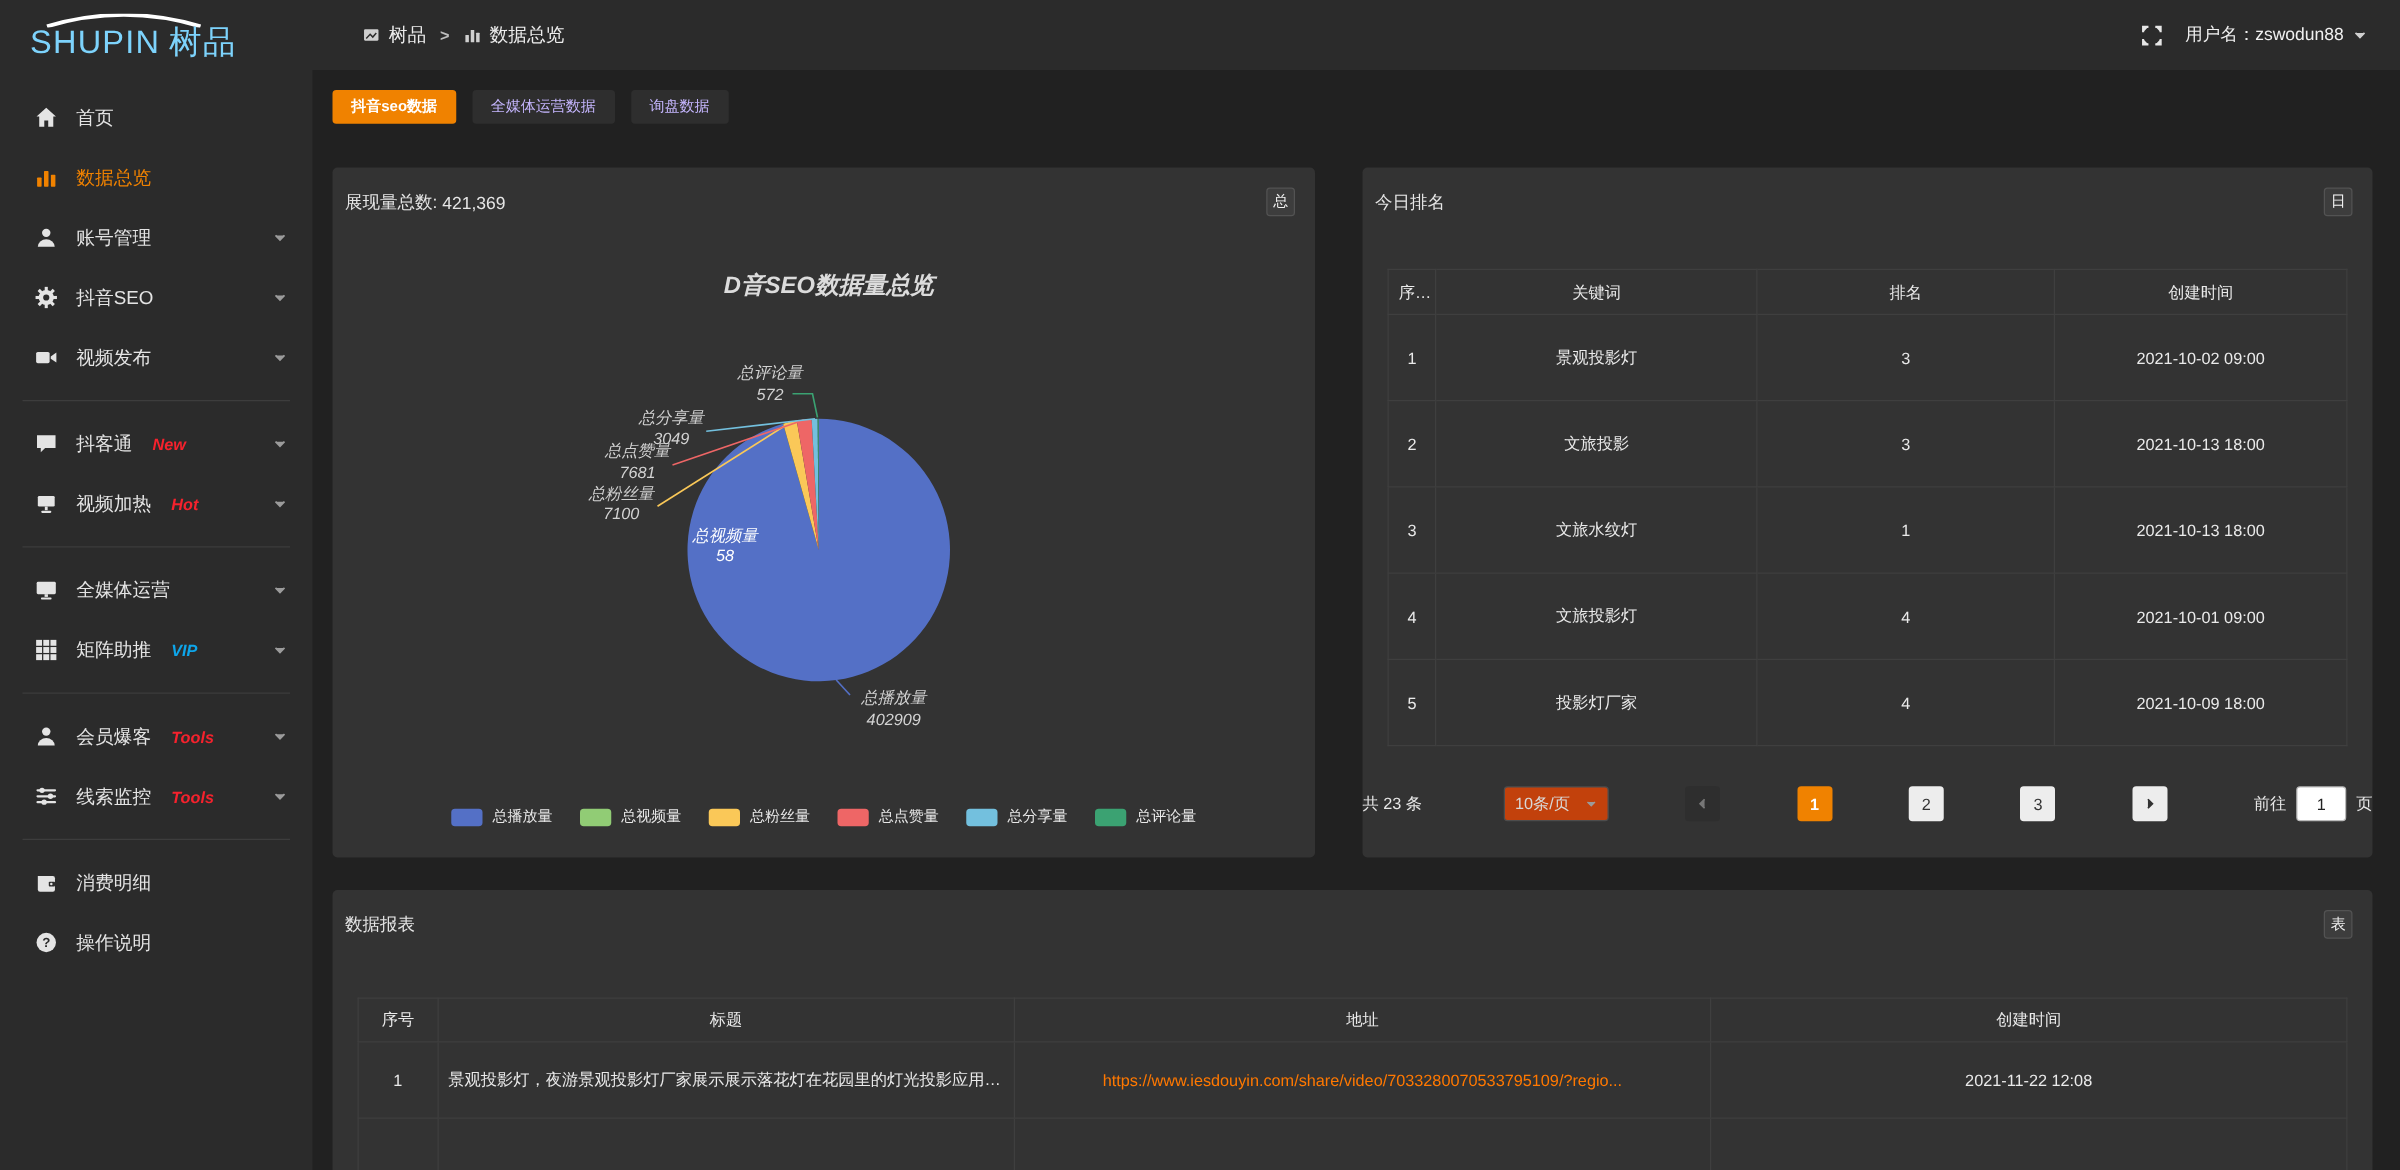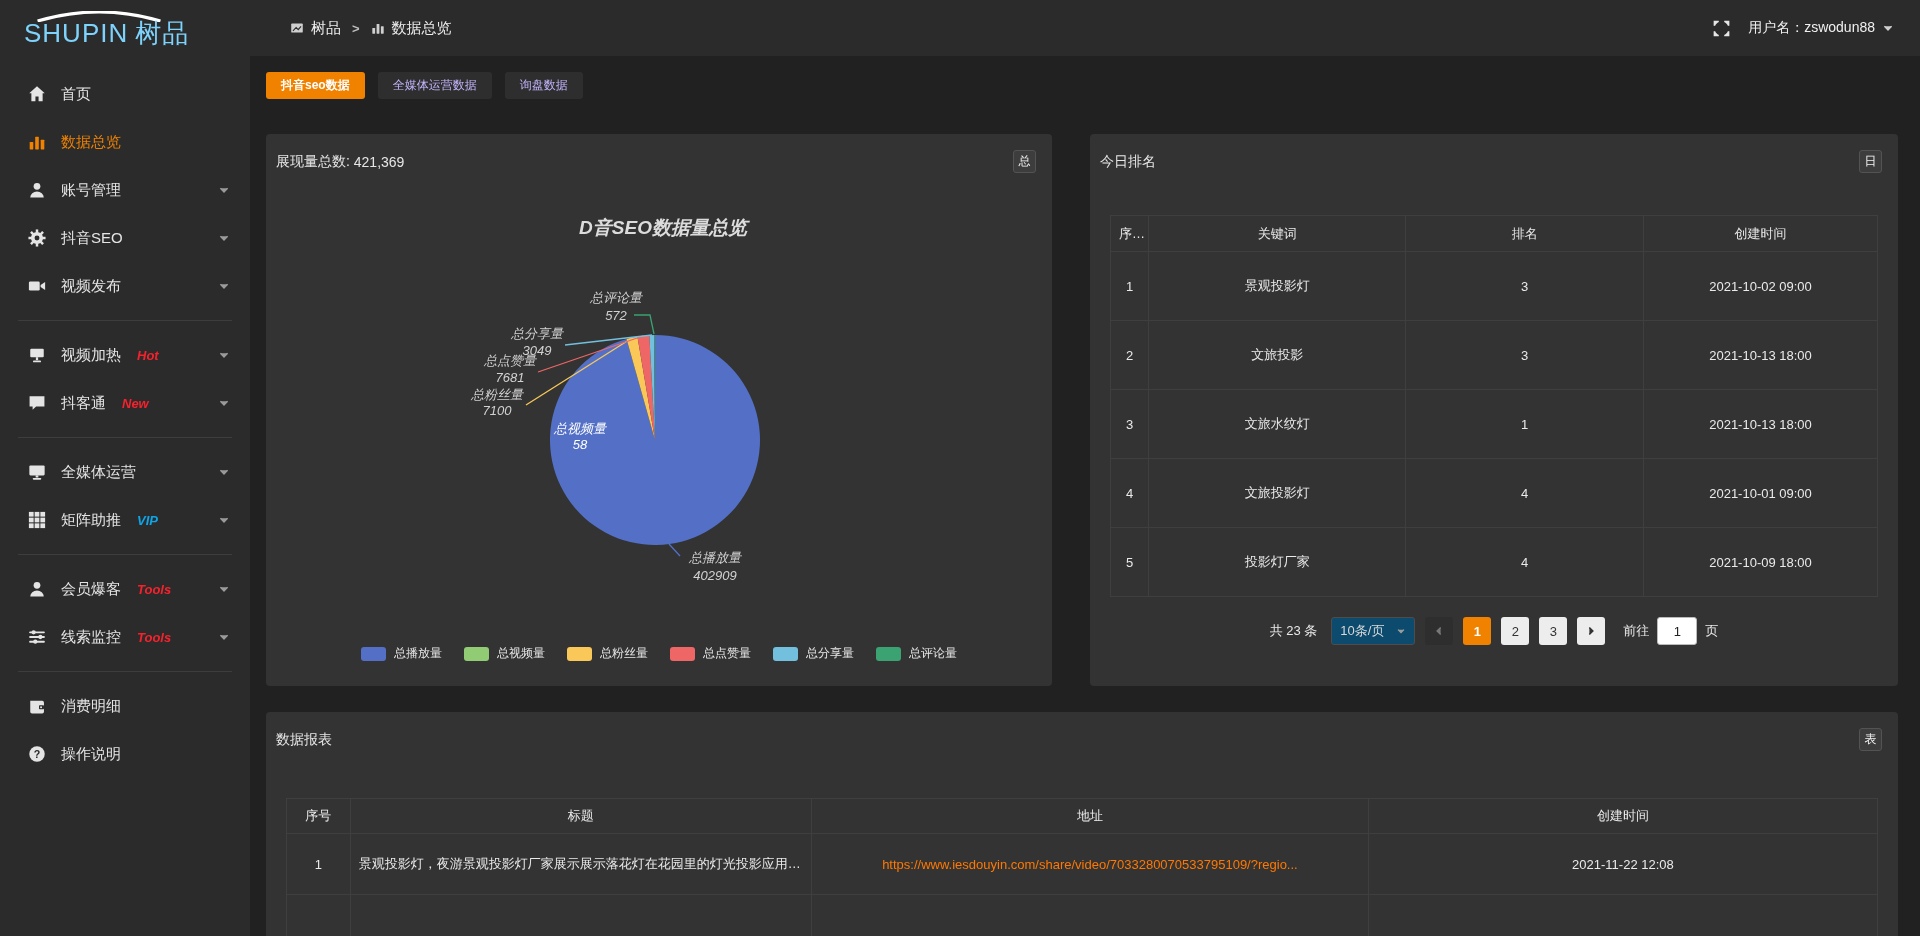--- a/index.html
+++ b/index.html
@@ -56,24 +56,24 @@
   .dash-table th,.dash-table td{border:1px solid #3f3f3f;font-weight:normal;overflow:hidden;
       white-space:nowrap;text-overflow:ellipsis;padding:0 8px;}
   .rank-table{margin-top:25px;}
   .rank-table th{height:36px;}
   .rank-table td{height:69px;}
   .report-table{margin-top:30px;}
   .report-table th{height:35px;}
   .report-table td{height:61px;}
   .report-link{color:#ff7800;cursor:pointer;}
   
-  .pager{display:flex;align-items:center;justify-content:center;gap:10px;margin-top:20px;color:#e8e8e8;font-size:13px;}
+  .pager{display:flex;align-items:center;justify-content:space-between;gap:10px;margin-top:32px;color:#e8e8e8;font-size:13px;}
   .pg-total{margin-right:4px;}
   .pg-size{height:28px;min-width:84px;border:1px solid #4d4d4d;border-radius:3px;display:flex;align-items:center;
-      justify-content:space-between;padding:0 8px;color:#d8d8d8;cursor:pointer;background:#0c4a6e;}
+      justify-content:space-between;padding:0 8px;color:#d8d8d8;cursor:pointer;background:#c2410c;}
   .sel-caret{width:10px;height:10px;color:#9b9b9b;margin-left:6px;}
   .pg-btn{width:28px;height:28px;border-radius:3px;display:flex;align-items:center;justify-content:center;
       font-size:13px;cursor:pointer;background:#ededed;color:#333;}
   .pg-btn.active{background:#f08200;color:#fff;font-weight:bold;}
   .pg-btn.disabled{background:#2e2e2e;color:#777;}
   .pg-arr{width:12px;height:12px;}
   .goto{display:flex;align-items:center;gap:8px;margin-left:8px;}
   .goto-input{width:40px;height:28px;border:1px solid #bbb;border-radius:3px;background:#fff;color:#222;
       text-align:center;font-size:13px;font-family:inherit;}
   
@@ -197,41 +197,41 @@
         <span class="chev">
           <svg viewBox="0 0 16 16" fill="none" stroke="currentColor" stroke-width="1.8">
             <path d="M3.2 5.8 8 10.6l4.8-4.8"></path>
           </svg>
         </span>
       </div>
       <div class="side-divider"></div>
       <div class="side-item">
         <span class="sicon">
           <svg viewBox="0 0 16 16">
+            <path d="M1.4 1.9h13.2v9.2H7.2l-3.1 3v-3H1.4Z"></path>
+          </svg>
+        </span>
+        <span class="side-label">抖客通</span>
+        <span class="side-badge" style="color: rgb(245, 34, 45);">New</span>
+        <span class="chev">
+          <svg viewBox="0 0 16 16" fill="none" stroke="currentColor" stroke-width="1.8">
+            <path d="M3.2 5.8 8 10.6l4.8-4.8"></path>
+          </svg>
+        </span>
+      </div>
+      <div class="side-item">
+        <span class="sicon">
+          <svg viewBox="0 0 16 16">
             <rect x="2" y="2.4" width="12" height="7.6" rx="1"></rect>
             <rect x="7" y="10" width="2" height="2.6"></rect>
             <rect x="4.4" y="12.9" width="7.2" height="1.6" rx="0.8"></rect>
           </svg>
         </span>
         <span class="side-label">视频加热</span>
         <span class="side-badge" style="color: rgb(245, 34, 45);">Hot</span>
-        <span class="chev">
-          <svg viewBox="0 0 16 16" fill="none" stroke="currentColor" stroke-width="1.8">
-            <path d="M3.2 5.8 8 10.6l4.8-4.8"></path>
-          </svg>
-        </span>
-      </div>
-      <div class="side-item">
-        <span class="sicon">
-          <svg viewBox="0 0 16 16">
-            <path d="M1.4 1.9h13.2v9.2H7.2l-3.1 3v-3H1.4Z"></path>
-          </svg>
-        </span>
-        <span class="side-label">抖客通</span>
-        <span class="side-badge" style="color: rgb(245, 34, 45);">New</span>
         <span class="chev">
           <svg viewBox="0 0 16 16" fill="none" stroke="currentColor" stroke-width="1.8">
             <path d="M3.2 5.8 8 10.6l4.8-4.8"></path>
           </svg>
         </span>
       </div>
       <div class="side-divider"></div>
       <div class="side-item">
         <span class="sicon">
           <svg viewBox="0 0 16 16">

